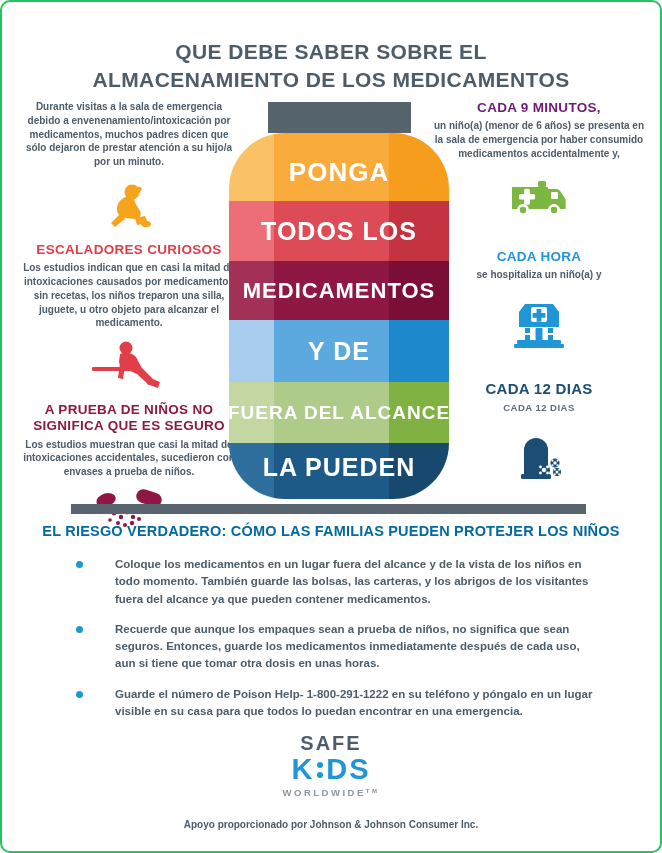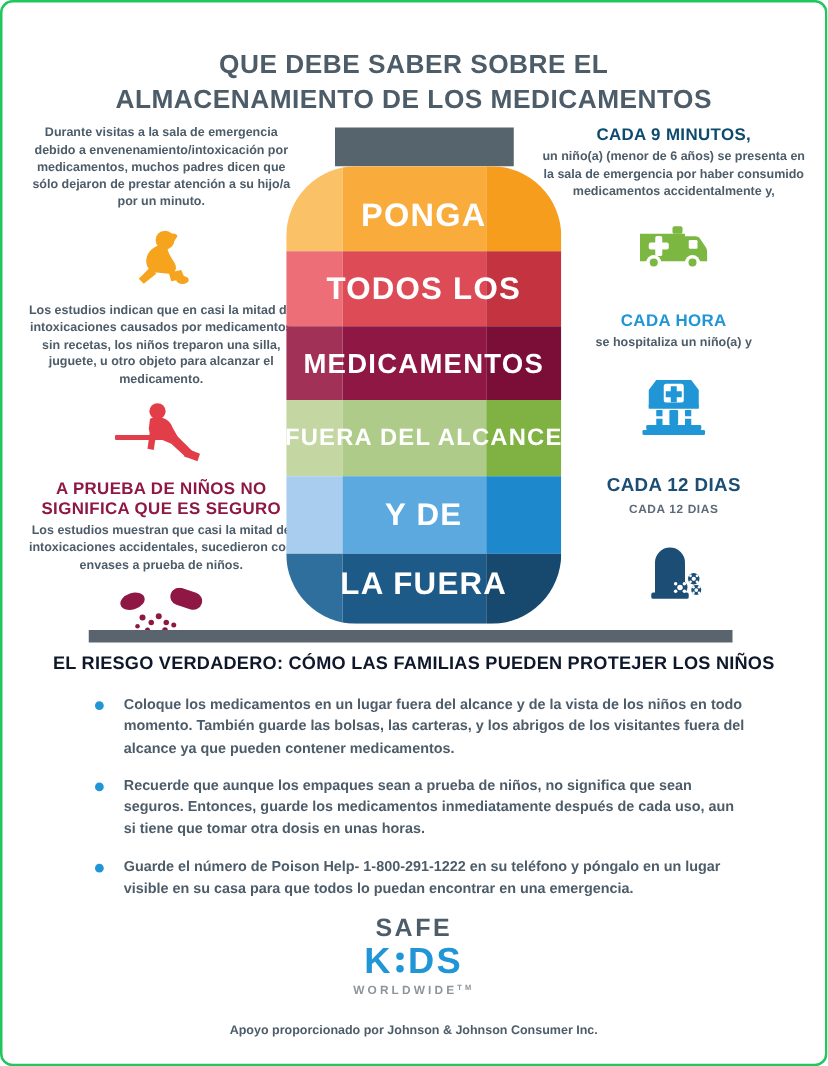--- a/index.html
+++ b/index.html
@@ -38,21 +38,21 @@
     color:#ffffff; font-weight:bold; letter-spacing:1px; white-space:nowrap;
   }
 
   .shelf-bar { position:absolute; left:69px; top:502px; width:515px; height:10px; }
 
   .risk-heading {
     position:absolute; top:521px; left:0; right:0; text-align:center;
     font-size:14.5px; font-weight:bold; letter-spacing:.2px;
   }
   .bullets { position:absolute; top:554px; left:72px; width:522px; list-style:none; }
-  .bullets li { display:flex; margin-bottom:13px; }
+  .bullets li { display:flex; margin-bottom:13px;gap:16px; }
   .bullet-dot { flex:0 0 auto; width:7px; height:7px; border-radius:50%; margin:5px 16px 0 2px; }
   .bullet-text { font-size:11.5px; font-weight:bold; line-height:1.5; }
 
   .logo { position:absolute; top:731px; left:0; right:0; text-align:center; line-height:1; }
   .logo-safe { font-size:20px; font-weight:bold; letter-spacing:2px; }
   .logo-kids { font-size:29px; font-weight:bold; letter-spacing:2px; margin-top:2px;
                display:flex; align-items:center; justify-content:center; }
   .logo-i-dots { display:inline-flex; flex-direction:column; gap:4px; margin:0 3px; }
   .logo-i-dots i { width:6px; height:6px; border-radius:50%; display:block; }
   .logo-world { font-size:9.5px; font-weight:bold; letter-spacing:2.5px; margin-top:4px; }
@@ -80,20 +80,21 @@
           <path d="M27,13 C20,15 16,20 16,26 C16,31 19,34 24,35 L34,36 C39,36 41,32 39,28 C37,24 34,21 33,16 Z"></path>
           <path d="M33,6 C36,3 40,3 41,6 L37,12 Z"></path>
           <path d="M20,30 L10,40 L14,44 L24,36 Z"></path>
           <path d="M34,35 L44,33 L47,40 L36,42 Z"></path>
           <ellipse cx="45" cy="41" rx="5" ry="3.2"></ellipse>
         </svg>
       </div>
     </div>
 
     <div style="margin-bottom:10px;">
+      <div class="sec-heading" style="color: rgb(226, 62, 73);">ESCALADORES CURIOSOS</div>
       <div class="sec-body" style="color: rgb(77, 92, 105);">Los estudios indican que en casi la mitad de intoxicaciones causados por medicamentos sin recetas, los niños treparon una silla, juguete, u otro objeto para alcanzar el medicamento.</div>
       <div class="icon-wrap" style="margin-top: 10px; color: rgb(226, 62, 73);">
         <svg width="78" height="52" viewBox="0 0 78 52" fill="currentColor">
           <rect x="2" y="27" width="42" height="4" rx="1"></rect>
           <circle cx="36" cy="8" r="6.5"></circle>
           <path d="M30,14 C38,11 46,14 48,21 L52,28 L64,40 L59,45 L47,34 L40,31 C34,31 30,28 29,22 Z"></path>
           <path d="M31,16 L28,38 L33,39 L36,19 Z"></path>
           <path d="M60,38 L70,42 L68,48 L57,44 Z"></path>
         </svg>
       </div>
@@ -138,48 +139,48 @@
         <div class="band-label" style="font-size:25px;">TODOS LOS</div>
       </div>
 
       <div class="band" style="height:59px;">
         <div class="seg seg1" style="background-color: rgb(162, 49, 88);"></div>
         <div class="seg seg2" style="background-color: rgb(142, 24, 67);"></div>
         <div class="seg seg3" style="background-color: rgb(123, 14, 54);"></div>
         <div class="band-label" style="font-size:22px;">MEDICAMENTOS</div>
       </div>
 
+      <div class="band" style="height:62px;">
+        <div class="seg seg1" style="background-color: rgb(168, 205, 238);"></div>
+        <div class="seg seg2" style="background-color: rgb(92, 169, 224);"></div>
+        <div class="seg seg3" style="background-color: rgb(30, 136, 204);"></div>
+        <div class="band-label" style="font-size:25px;">Y DE</div>
+      </div>
+
       <div class="band" style="height:61px;">
         <div class="seg seg1" style="background-color: rgb(196, 215, 163);"></div>
         <div class="seg seg2" style="background-color: rgb(175, 203, 137);"></div>
         <div class="seg seg3" style="background-color: rgb(127, 178, 66);"></div>
         <div class="band-label" style="font-size:19px;">FUERA DEL ALCANCE</div>
       </div>
 
-      <div class="band" style="height:62px;">
-        <div class="seg seg1" style="background-color: rgb(168, 205, 238);"></div>
-        <div class="seg seg2" style="background-color: rgb(92, 169, 224);"></div>
-        <div class="seg seg3" style="background-color: rgb(30, 136, 204);"></div>
-        <div class="band-label" style="font-size:25px;">Y DE</div>
-      </div>
-
       <div class="band" style="height:56px;">
         <div class="seg seg1" style="background-color: rgb(47, 111, 157);"></div>
         <div class="seg seg2" style="background-color: rgb(30, 90, 135);"></div>
         <div class="seg seg3" style="background-color: rgb(23, 73, 111);"></div>
-        <div class="band-label" style="font-size:25px; padding-bottom:8px;">LA FUERA</div>
+        <div class="band-label" style="font-size:25px; padding-bottom:8px;">LA PUEDEN</div>
       </div>
 
     </div>
   </div>
 
   <div class="col col-right">
 
     <div style="margin-bottom:28px;">
-      <div class="sec-heading" style="color: #0c4a6e;">CADA 9 MINUTOS,</div>
+      <div class="sec-heading" style="color: #701a75;">CADA 9 MINUTOS,</div>
       <div class="sec-body" style="color: rgb(77, 92, 105);">un niño(a) (menor de 6 años) se presenta en la sala de emergencia por haber consumido medicamentos accidentalmente y,</div>
       <div class="icon-wrap" style="margin-top: 14px; color: rgb(124, 183, 66);">
         <svg width="62" height="46" viewBox="0 0 62 46" fill="currentColor">
           <rect x="30" y="6" width="8" height="6" rx="1.5"></rect>
           <path d="M4,12 h36 v22 h-36 z"></path>
           <path d="M40,14 h8 c2,0 3.5,1 4.5,2.5 l4,6 c.8,1.2 1.2,2.5 1.2,4 v7.5 h-17.7 z"></path>
           <rect x="43" y="17" width="7" height="7" rx="1" fill="#ffffff"></rect>
           <rect x="11" y="19" width="16" height="5.5" rx="1.5" fill="#ffffff"></rect>
           <rect x="16.2" y="13.8" width="5.6" height="16" rx="1.5" fill="#ffffff"></rect>
           <circle cx="15" cy="35" r="6" fill="#ffffff"></circle>
@@ -238,21 +239,21 @@
             <circle cx="43.8" cy="42.2" r="1" fill="#ffffff"></circle>
             <circle cx="48.2" cy="42.2" r="1" fill="#ffffff"></circle>
           </g>
         </svg>
       </div>
     </div>
   </div>
 
   <div class="shelf-bar" style="background-color: rgb(90, 100, 110);"></div>
 
-  <div class="risk-heading" style="color: #0f172a;">EL RIESGO VERDADERO: CÓMO LAS FAMILIAS PUEDEN PROTEJER LOS NIÑOS</div>
+  <div class="risk-heading" style="color: #0369a1;">EL RIESGO VERDADERO: CÓMO LAS FAMILIAS PUEDEN PROTEJER LOS NIÑOS</div>
 
   <ul class="bullets">
     <li>
       <span class="bullet-dot" style="background-color: rgb(33, 150, 214);"></span>
       <span class="bullet-text" style="color: rgb(77, 92, 105);">Coloque los medicamentos en un lugar fuera del alcance y de la vista de los niños en todo momento. También guarde las bolsas, las carteras, y los abrigos de los visitantes fuera del alcance ya que pueden contener medicamentos.</span>
     </li>
     <li>
       <span class="bullet-dot" style="background-color: rgb(33, 150, 214);"></span>
       <span class="bullet-text" style="color: rgb(77, 92, 105);">Recuerde que aunque los empaques sean a prueba de niños, no significa que sean seguros. Entonces, guarde los medicamentos inmediatamente después de cada uso, aun si tiene que tomar otra dosis en unas horas.</span>
     </li>

